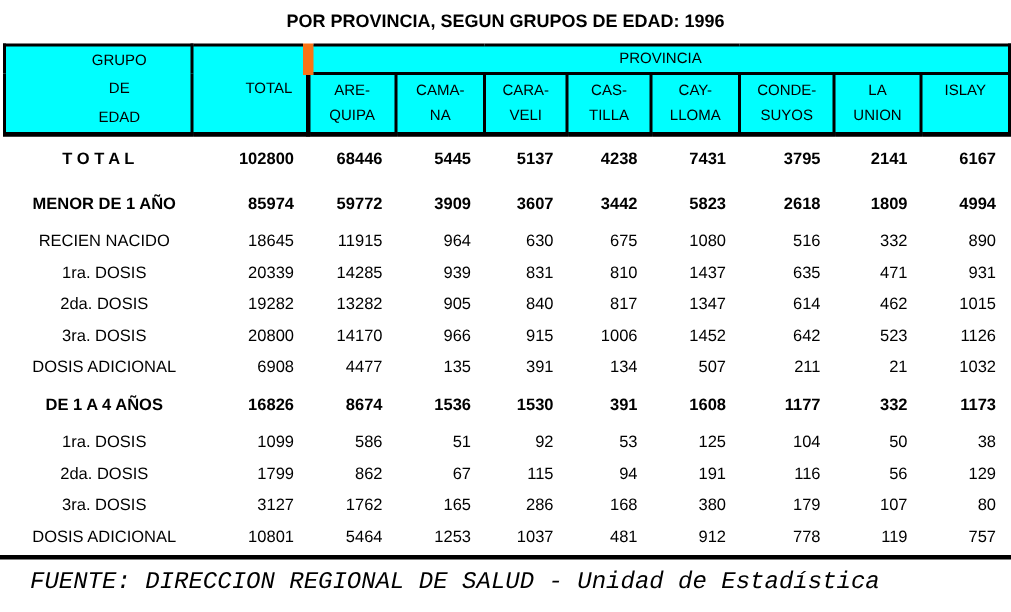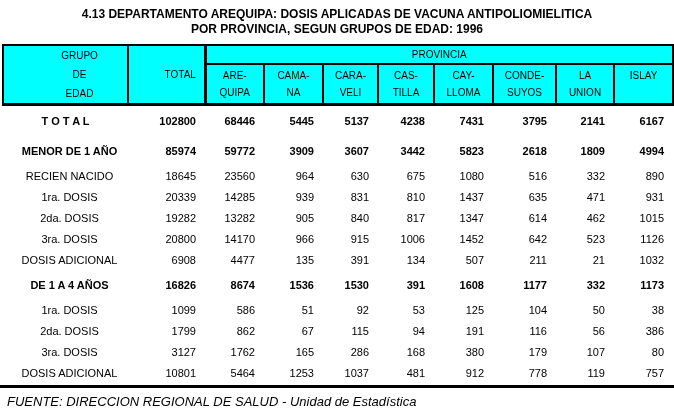--- a/index.html
+++ b/index.html
@@ -27,21 +27,21 @@
   }
   thead th {
     background: var(--header-bg, #00FFFF);
     border: 2px solid var(--border-color, #000);
     font-weight: normal;
     font-size: 10px;
     padding: 0;
     text-align: center;
     vertical-align: middle;
   }
-  th.provincia-cell { height: 18px; border-left: 2px solid #f97316; }
+  th.provincia-cell { height: 18px; border-left: 7px solid #f97316; }
   th.group-cell, th.total-cell { border-bottom: 3px solid #000; padding-left: 28px; }
   th.total-cell { border-right: 3px solid #000; }
   th.province-cell { height: 39px; border-bottom: 3px solid #000; }
   .gline { display: block; line-height: 19px; }
   .hline { display: block; line-height: 17px; }
   tbody td {
     border: none;
     font-size: 11px;
     padding: 0;
     vertical-align: middle;
@@ -53,32 +53,32 @@
   tr.row-total td.label-cell { text-align: center; padding-left: 0; }
   tr.row-section td { height: 29px; font-weight: bold; }
   tr.row-normal td { height: 21px; }
   .bottom-rule {
     width: 674px;
     border-top: 3px solid var(--border-color, #000);
     margin-top: 1px;
   }
   .footer-source {
     font-style: italic;
-    font-size: 13px;
-    margin: 6px 0 0 7px;
+    font-size: 16px;
+    margin: 6px 0 0 20px;
     white-space: nowrap;
+    font-family: Liberation Mono, monospace;
   }
 </style>
 </head>
 <body>
 
 <div class="page">
 
   <div class="title-block">
-    <div class="title-line">4.13 DEPARTAMENTO AREQUIPA: DOSIS APLICADAS DE VACUNA ANTIPOLIOMIELITICA</div>
     <div class="title-line">POR PROVINCIA, SEGUN GRUPOS DE EDAD: 1996</div>
   </div>
 
   <table class="data">
     <colgroup>
       <col style="width:125px">
       <col style="width:77px">
       <col style="width:59px">
       <col style="width:59px">
       <col style="width:55px">
@@ -154,21 +154,21 @@
           <td class="value-cell">3607</td>
           <td class="value-cell">3442</td>
           <td class="value-cell">5823</td>
           <td class="value-cell">2618</td>
           <td class="value-cell">1809</td>
           <td class="value-cell">4994</td>
         </tr>
         <tr class="row-normal">
           <td class="label-cell">RECIEN NACIDO</td>
           <td class="value-cell">18645</td>
-          <td class="value-cell">23560</td>
+          <td class="value-cell">11915</td>
           <td class="value-cell">964</td>
           <td class="value-cell">630</td>
           <td class="value-cell">675</td>
           <td class="value-cell">1080</td>
           <td class="value-cell">516</td>
           <td class="value-cell">332</td>
           <td class="value-cell">890</td>
         </tr>
         <tr class="row-normal">
           <td class="label-cell">1ra. DOSIS</td>
@@ -245,21 +245,21 @@
         <tr class="row-normal">
           <td class="label-cell">2da. DOSIS</td>
           <td class="value-cell">1799</td>
           <td class="value-cell">862</td>
           <td class="value-cell">67</td>
           <td class="value-cell">115</td>
           <td class="value-cell">94</td>
           <td class="value-cell">191</td>
           <td class="value-cell">116</td>
           <td class="value-cell">56</td>
-          <td class="value-cell">386</td>
+          <td class="value-cell">129</td>
         </tr>
         <tr class="row-normal">
           <td class="label-cell">3ra. DOSIS</td>
           <td class="value-cell">3127</td>
           <td class="value-cell">1762</td>
           <td class="value-cell">165</td>
           <td class="value-cell">286</td>
           <td class="value-cell">168</td>
           <td class="value-cell">380</td>
           <td class="value-cell">179</td>

